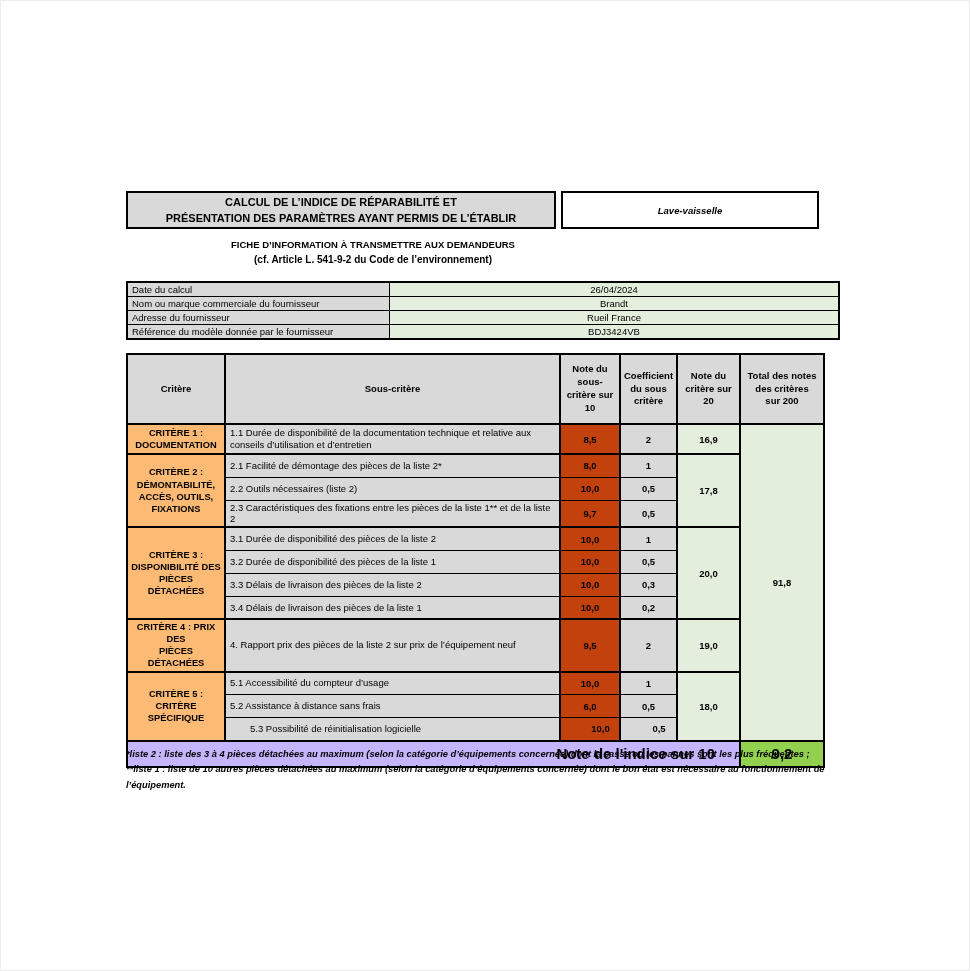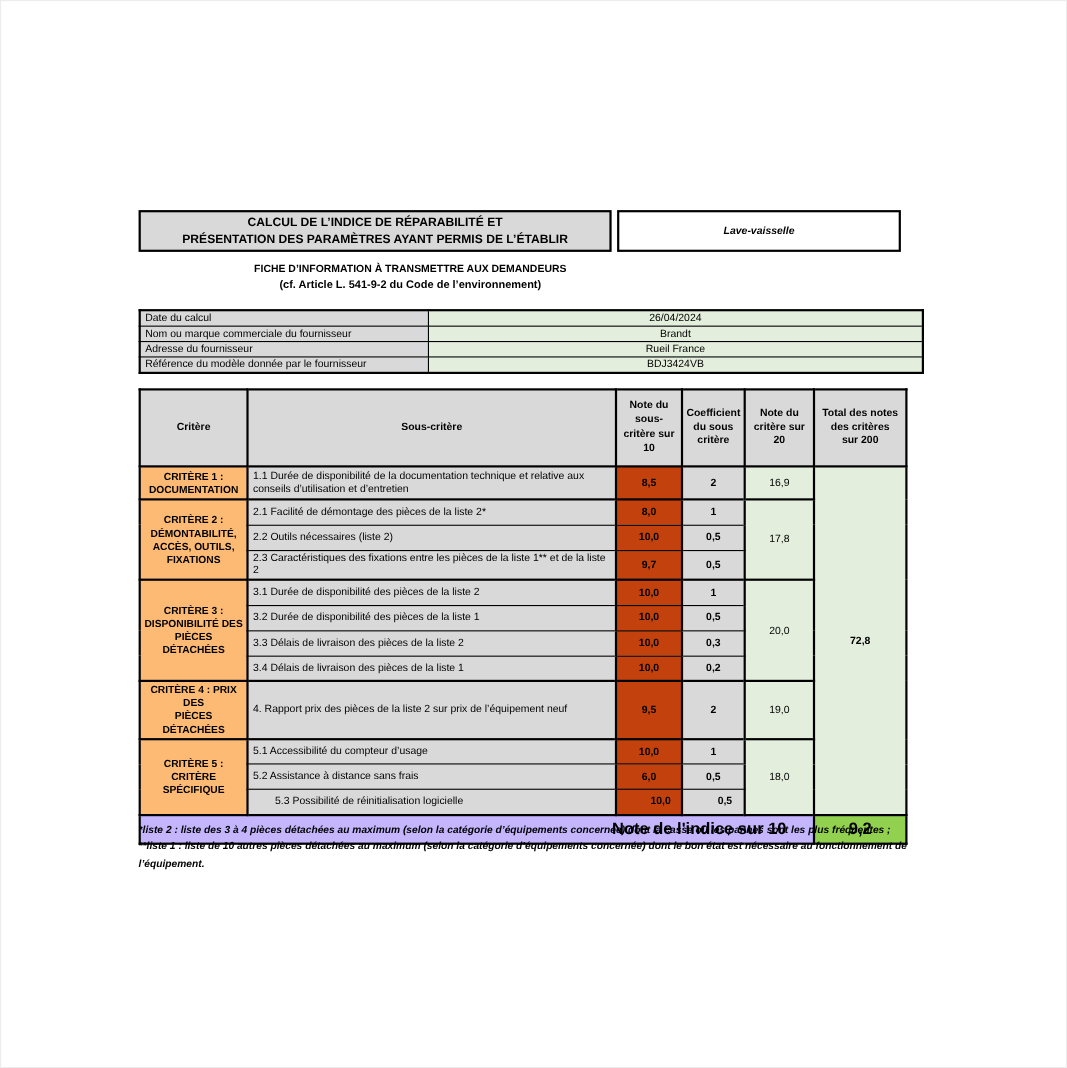--- a/index.html
+++ b/index.html
@@ -45,21 +45,21 @@
   .main-table td.hdr{background:#d9d9d9;font-weight:bold;text-align:center;
     white-space:pre-line;line-height:1.35;}
   .main-table td.crit{background:#fdba74;font-weight:bold;text-align:center;
     white-space:pre-line;line-height:1.3;font-size:9.3px;}
   .main-table td.sub{background:#d9d9d9;text-align:left;border-top-width:1px;border-bottom-width:1px;
     line-height:1.25;padding-left:4px;}
   .main-table td.n10{background:#c2410c;font-weight:bold;text-align:center;
     border-top-width:1px;border-bottom-width:1px;}
   .main-table td.coef{background:#d9d9d9;font-weight:bold;text-align:center;
     border-top-width:1px;border-bottom-width:1px;}
-  .main-table td.n20{background:#e4eedd;font-weight:normal;text-align:center;}
+  .main-table td.n20{background:#e4eedd;font-weight:bold;text-align:center;}
   .main-table td.total{background:#e4eedd;font-weight:bold;text-align:center;}
   .main-table tr.group-start td{border-top-width:2px;}
   .main-table tr.group-end td{border-bottom-width:2px;padding-left:24px;}
   .main-table td.grlabel{background:#c4b5fd;font-weight:bold;font-size:15px;
     text-align:right;padding-right:24px;}
   .main-table td.grval{background:#92d050;font-weight:bold;font-size:15px;text-align:center;}
   
   .footnotes{position:absolute;left:125px;top:746px;width:700px;
     font-weight:bold;font-style:italic;font-size:9.3px;line-height:1.65;}
   .footnotes p{margin:0;}
@@ -126,21 +126,21 @@
 sur 200</td>
       </tr>
 
       <tr class="group-start" style="height:30px">
         <td class="crit">CRITÈRE 1 :
 DOCUMENTATION</td>
         <td class="sub">1.1 Durée de disponibilité de la documentation technique et relative aux conseils d’utilisation et d’entretien</td>
         <td class="n10">8,5</td>
         <td class="coef">2</td>
         <td class="n20">16,9</td>
-        <td class="total" rowspan="12">72,8</td>
+        <td class="total" rowspan="12">91,8</td>
       </tr>
 
       <tr class="group-start" style="height:23px">
         <td class="crit" rowspan="3">CRITÈRE 2 :
 DÉMONTABILITÉ,
 ACCÈS, OUTILS,
 FIXATIONS</td>
         <td class="sub">2.1 Facilité de démontage des pièces de la liste 2*</td>
         <td class="n10">8,0</td>
         <td class="coef">1</td>

